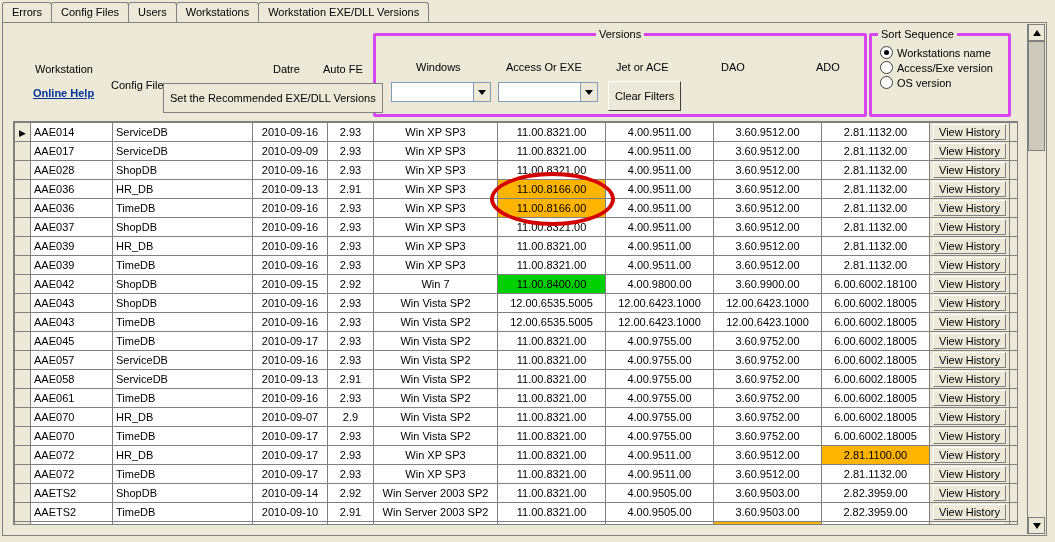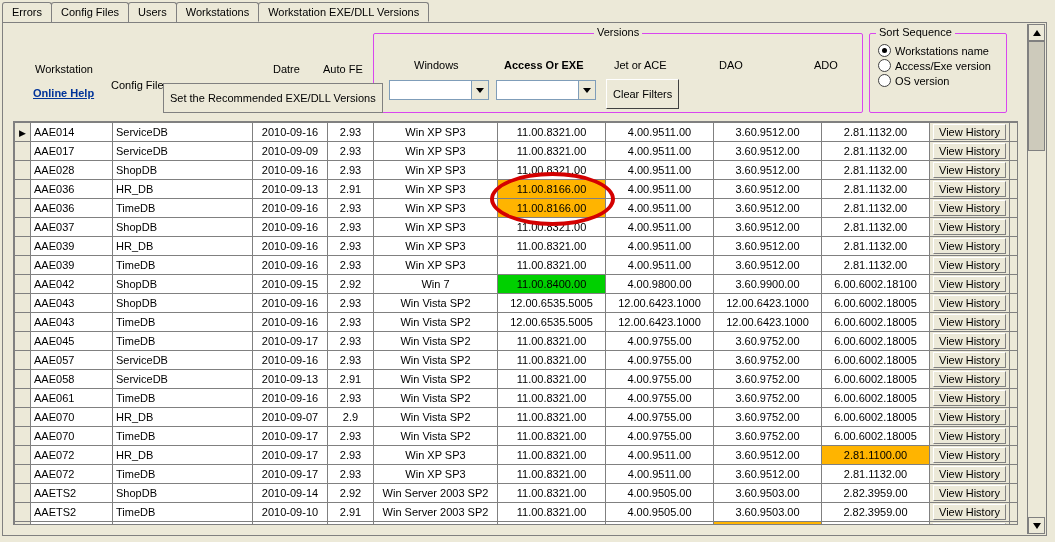--- a/index.html
+++ b/index.html
@@ -8,21 +8,21 @@
   .tabstrip{position:absolute;left:2px;top:2px;display:flex;}
   .tab{border:1px solid #808080;border-bottom:none;background:#ece9d8;padding:3px 9px 3px 9px;margin-right:-1px;border-radius:3px 3px 0 0;cursor:default;}
   .tab.active{background:#ece9d8;position:relative;z-index:2;border-bottom:1px solid #ece9d8;font-weight:normal;}
   .tabpanel{position:absolute;left:2px;right:8px;top:22px;bottom:6px;border:1px solid #808080;background:#ece9d8;z-index:1;}
   .lbl{position:absolute;}
   .dropdown{position:absolute;height:20px;border:1px solid #7f9db9;background:#fff;box-sizing:border-box;}
   .dropdown .arrow{position:absolute;right:0;top:0;bottom:0;width:16px;background:#ece9d8;border-left:1px solid #7f9db9;display:flex;align-items:center;justify-content:center;}
   .dropdown .arrow svg{width:8px;height:8px;}
   .btn3d{border:1px solid #404040;border-top-color:#fff;border-left-color:#fff;background:#ece9d8;padding:14px 6px;cursor:default;box-sizing:border-box;display:inline-flex;align-items:center;justify-content:center;}
   .btn3d.pressed{border:1px solid #808080;}
-  .group{position:absolute;border:1px solid #d946ef;border-radius:2px;}
+  .group{position:absolute;border:3px solid #d946ef;border-radius:2px;}
   .group .glabel{position:absolute;top:-8px;left:6px;background:#ece9d8;padding:0 3px;}
   .radio{display:flex;align-items:center;margin:2px 0 2px 8px;}
   .radio .dot{width:11px;height:11px;border:1px solid #404040;border-radius:50%;background:#fff;margin-right:4px;display:flex;align-items:center;justify-content:center;}
   .radio.sel .dot:after{content:"";width:5px;height:5px;background:#000;border-radius:50%;}
   
   .vscroll{position:absolute;top:0;bottom:0;right:0;width:17px;background:#ece9d8;border-left:1px solid #808080;}
   .vscroll .sbtn{position:absolute;left:0;right:0;height:17px;background:#ece9d8;border:1px solid #808080;box-sizing:border-box;display:flex;align-items:center;justify-content:center;}
   .vscroll .sbtn.up{top:0;}
   .vscroll .sbtn.dn{bottom:0;}
   .vscroll .thumb{position:absolute;left:0;right:0;top:17px;height:110px;background:#cdcabb;border:1px solid #808080;box-sizing:border-box;}
@@ -56,21 +56,21 @@
 <div class="tabpanel">
 
   <span class="lbl" style="left:32px;top:40px;">Workstation</span>
   <span class="lbl" style="left:108px;top:56px;">Config File:</span>
   <span class="lbl" style="left:270px;top:40px;">Datre</span>
   <span class="lbl" style="left:320px;top:40px;">Auto FE</span>
 
   <div class="group" style="left:370px;top:10px;width:488px;height:78px;">
     <span class="glabel" style="left:220px;">Versions</span>
     <span class="lbl" style="left:40px;top:25px;">Windows</span>
-    <span class="lbl" style="left:130px;top:25px;font-weight:bold;">Access Or EXE</span>
+    <span class="lbl" style="left:130px;top:25px;">Access Or EXE</span>
     <span class="lbl" style="left:240px;top:25px;">Jet or ACE</span>
     <span class="lbl" style="left:345px;top:25px;">DAO</span>
     <span class="lbl" style="left:440px;top:25px;">ADO</span>
 
     <div class="dropdown" style="left:15px;top:46px;width:100px;">
       <span class="arrow">
             <svg viewBox="0 0 8 8">
               <polygon points="0,2 8,2 4,7" fill="#000"></polygon>
             </svg>
           </span>

